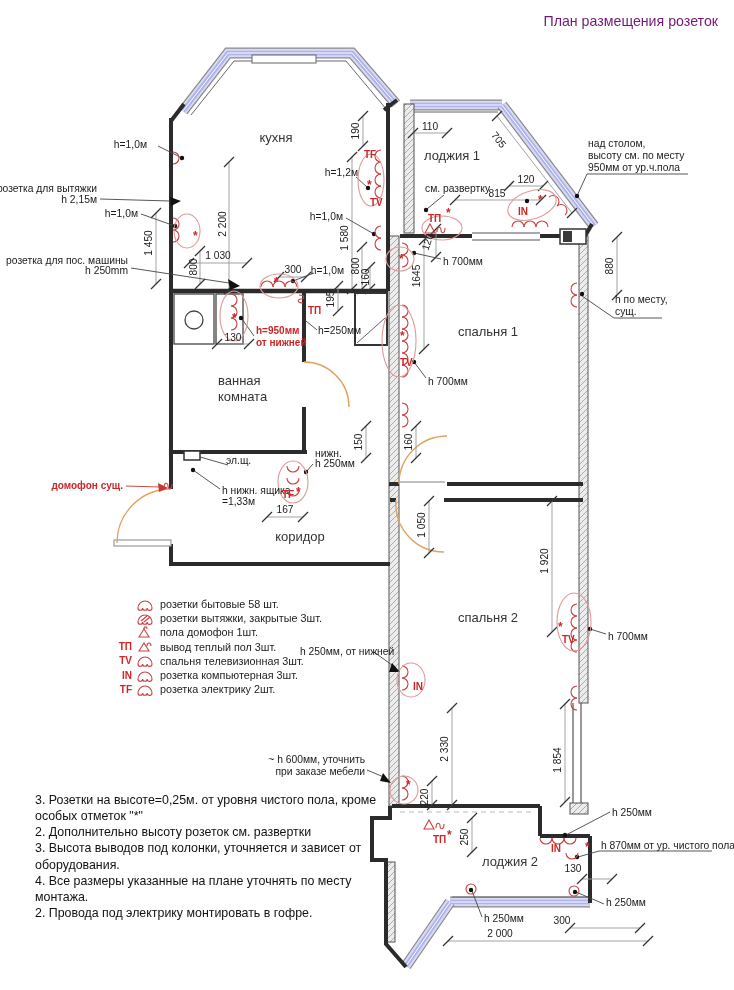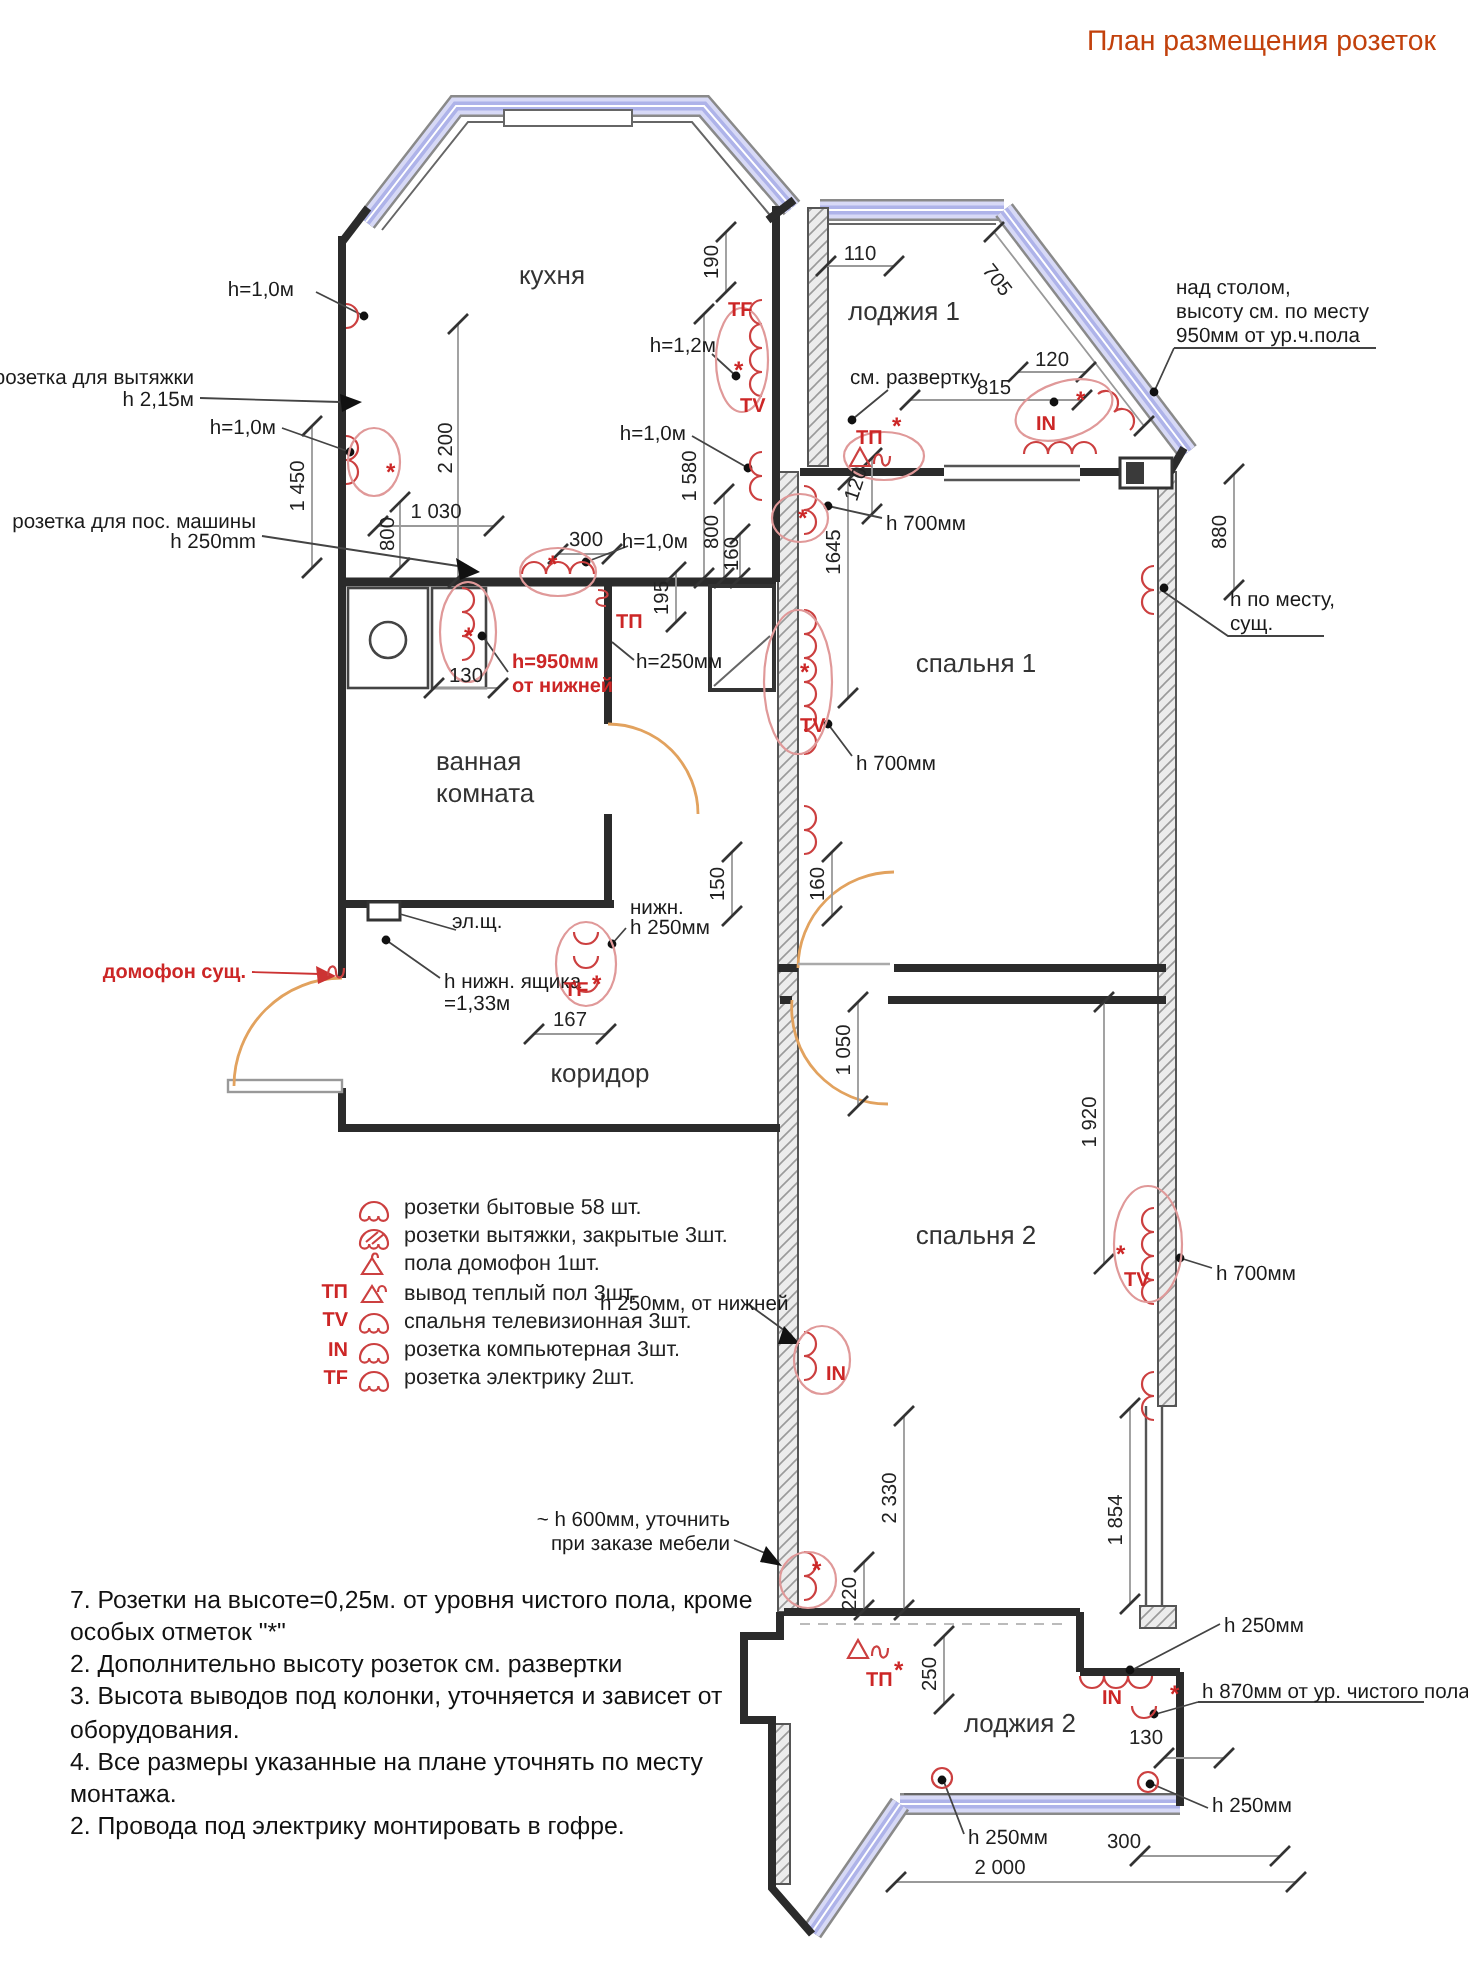--- a/index.html
+++ b/index.html
@@ -1,18 +1,18 @@
 <!DOCTYPE html>
 <html><head>
 <meta charset="utf-8">
 <style>
   html,body{margin:0;padding:0;background:#fff;}
   .sheet{position:relative;width:734px;height:990px;background:#fff;overflow:hidden;
          font-family:"Liberation Sans",sans-serif;}
-  .title{position:absolute;top:13px;right:16px;font-size:14.2px;color:#c2410c;}
+  .title{position:absolute;top:13px;right:16px;font-size:14.2px;color:#701a75;}
   svg text{font-family:"Liberation Sans",sans-serif;}
   .room{font-size:13px;fill:#333;}
   .t{font-size:10.3px;fill:#1a1a1a;}
   .td{font-size:10.2px;fill:#222;}
   .tr{font-size:10px;font-weight:bold;fill:#cc2626;}
   .star{font-size:12px;font-weight:bold;fill:#cc2626;}
   .w4{stroke:#2b2b2b;stroke-width:4;fill:none;}
   .w45{stroke:#2b2b2b;stroke-width:4.5;fill:none;}
   .sill{stroke:#555;stroke-width:1.2;fill:none;}
   .thin{stroke:#666;stroke-width:1;fill:none;}
@@ -22,21 +22,21 @@
   .dash{stroke:#bbb;stroke-width:1;stroke-dasharray:5 4;fill:none;}
   .door{stroke:#e2a25e;stroke-width:1.4;fill:none;}
   .dim{stroke:#999;stroke-width:0.9;fill:none;}
   .ldr{stroke:#444;stroke-width:0.9;fill:none;}
   .ldr-red{stroke:#cc3333;stroke-width:0.9;fill:none;}
   .winA{stroke:#8a8a8a;stroke-width:11;fill:none;}
   .winB{stroke:#d7d9f6;stroke-width:8.5;fill:none;}
   .winC{stroke:#aeb3e9;stroke-width:4.5;fill:none;}
   .winD{stroke:#fff;stroke-width:1;fill:none;}
   .legend{position:absolute;left:112px;top:597px;}
-  .lg-row{display:flex;align-items:center;height:14.2px;margin-left:42px;}
+  .lg-row{display:flex;align-items:center;height:14.2px;}
   .lg-pre{width:20px;text-align:right;font-size:10px;font-weight:bold;color:#cc2626;margin-right:2px;}
   .lg-ico{width:22px;height:13px;flex:0 0 22px;margin-right:4px;}
   .lg-lab{font-size:10.8px;color:#222;white-space:nowrap;}
   .notes{position:absolute;left:35px;top:792px;width:362px;font-size:12.4px;line-height:1.3;color:#111;}
 </style>
 </head>
 <body>
 
 <div class="sheet">
   <div class="title">План размещения розеток</div>
@@ -491,19 +491,19 @@
             <path d="M4,10 A7,7 0 0 1 18,10"></path>
             <path d="M4,10 a2.3,2.3 0 0 0 4.6,0 a2.3,2.3 0 0 0 4.6,0 a2.4,2.4 0 0 0 4.8,0"></path>
           </g>
         </svg>
       <span class="lg-lab">розетка электрику 2шт.</span>
     </div>
   </div>
 
   
   <div class="notes">
-    <div>7. Розетки на высоте=0,25м. от уровня чистого пола, кроме особых отметок "*"</div>
+    <div>3. Розетки на высоте=0,25м. от уровня чистого пола, кроме особых отметок "*"</div>
     <div>2. Дополнительно высоту розеток см. развертки</div>
     <div>3. Высота выводов под колонки, уточняется и зависет от оборудования.</div>
     <div>4. Все размеры указанные на плане уточнять по месту монтажа.</div>
     <div>2. Провода под электрику монтировать в гофре.</div>
   </div>
 </div>
 
 </body></html>

